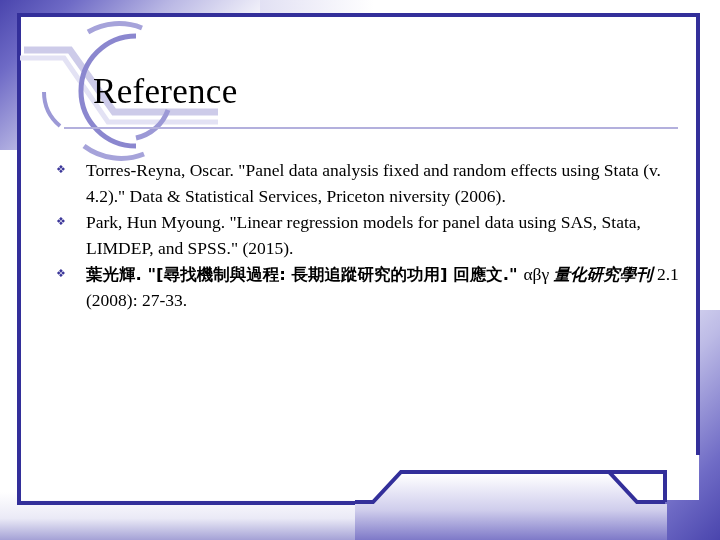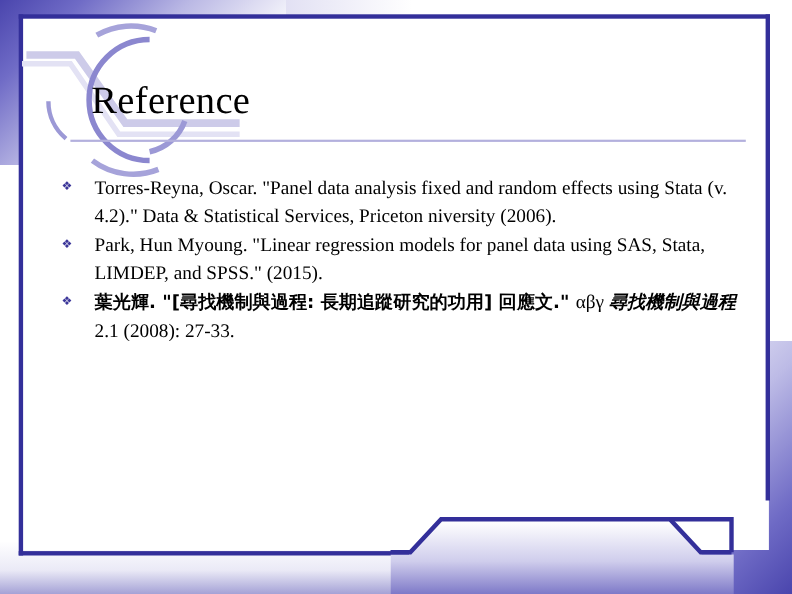--- a/index.html
+++ b/index.html
@@ -99,21 +99,21 @@
   .deco {
     position: absolute;
     left: 18px; top: 14px;
     width: 200px; height: 150px;
     pointer-events: none;
   }
 
   
   .title {
     position: absolute;
-    left: 83px; top: 70px;
+    left: 93px; top: 70px;
     font-size: 35px;
     line-height: 44px;
     color: #000000;
     font-family: "Liberation Serif", "DejaVu Serif", serif;
     white-space: nowrap;
     letter-spacing: 0.3px;
   }
 
   
   .title-rule {
@@ -233,19 +233,19 @@
     <div class="bullet-row">
       <div class="bullet-mark">❖</div>
       <div class="bullet-text">
         <span>Park, Hun Myoung. "Linear regression models for panel data using SAS, Stata, LIMDEP, and SPSS." (2015).</span>
       </div>
     </div>
 
     <div class="bullet-row">
       <div class="bullet-mark">❖</div>
       <div class="bullet-text">
-        <span class="cjk">葉光輝. "[尋找機制與過程: 長期追蹤研究的功用] 回應文." </span><span class="it">αβγ </span><span class="cjk-it">尋找機制與過程</span><span> 2.1 (2008): 27-33.</span>
+        <span class="cjk">葉光輝. "[尋找機制與過程: 長期追蹤研究的功用] 回應文." </span><span class="it">αβγ </span><span class="cjk-it">量化研究學刊</span><span> 2.1 (2008): 27-33.</span>
       </div>
     </div>
 
   </div>
 
 </div>
 
 </body></html>

